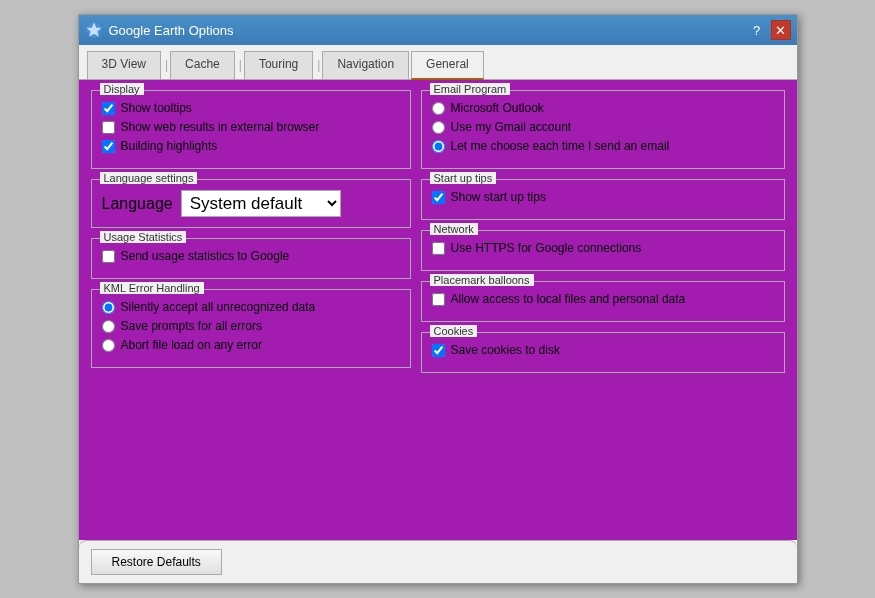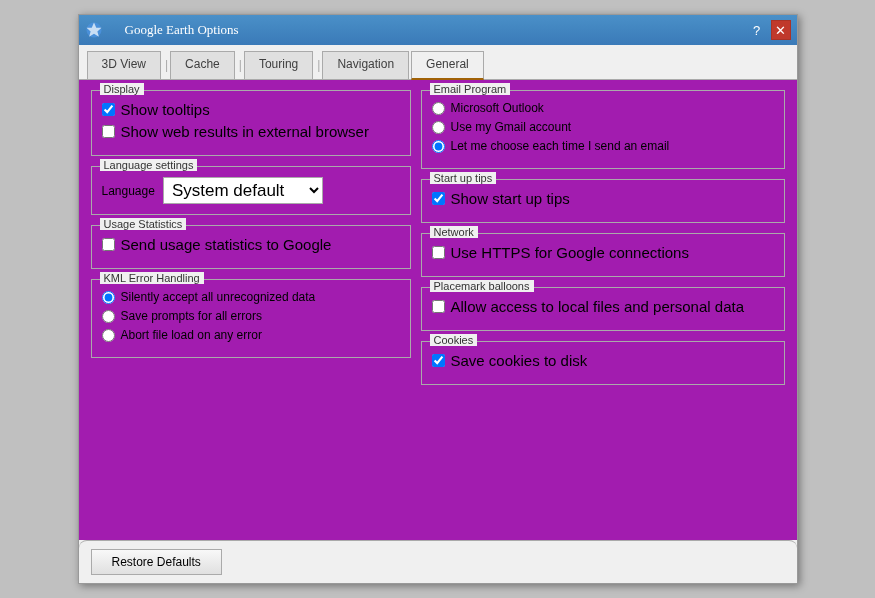--- a/index.html
+++ b/index.html
@@ -24,22 +24,21 @@
       color: white;
       display: flex;
       align-items: center;
       justify-content: space-between;
       padding: 4px 6px;
       height: 30px;
     }
     .title-bar-left {
       display: flex;
       align-items: center;
-      gap: 22px;
-      font-family: Liberation Serif, serif;
+      gap: 6px;
     }
     .title-bar-icon {
       width: 18px;
       height: 18px;
     }
     .title-text {
       font-size: 13px;
       font-weight: normal;
     }
     .title-bar-buttons {
@@ -140,21 +139,21 @@
       margin-bottom: 5px;
       gap: 6px;
     }
     .checkbox-row input[type="checkbox"] {
       width: 13px;
       height: 13px;
       cursor: pointer;
     }
     .checkbox-row label {
       cursor: pointer;
-      font-size: 15px;
+      font-size: 12px;
     }
     
     .radio-row {
       display: flex;
       align-items: center;
       margin-bottom: 5px;
       gap: 6px;
     }
     .radio-row input[type="radio"] {
       width: 13px;
@@ -166,21 +165,21 @@
       font-size: 12px;
     }
     
     .lang-row {
       display: flex;
       align-items: center;
       gap: 8px;
       margin-top: 4px;
     }
     .lang-label {
-      font-size: 12px;
+      font-size: 16px;
     }
     .lang-select {
       padding: 2px 4px;
       font-size: 17px;
       border: 1px solid #aaa;
       background: white;
       width: 160px;
       cursor: pointer;
     }
     
@@ -248,20 +247,24 @@
           <span class="group-label">Display</span>
           <div class="group-content">
             <div class="checkbox-row">
               <input type="checkbox" id="chk-tooltips" checked="" style="">
               <label for="chk-tooltips">Show tooltips</label>
             </div>
             <div class="checkbox-row">
               <input type="checkbox" id="chk-web" style="">
               <label for="chk-web">Show web results in external browser</label>
             </div>
+            <div class="checkbox-row">
+              <input type="checkbox" id="chk-building" checked="" style="">
+              <label for="chk-building">Building highlights</label>
+            </div>
           </div>
         </div>
 
         <div class="group-box">
           <span class="group-label">Language settings</span>
           <div class="group-content">
             <div class="lang-row">
               <span class="lang-label">Language</span>
               <select class="lang-select">
                 <option>System default</option>

